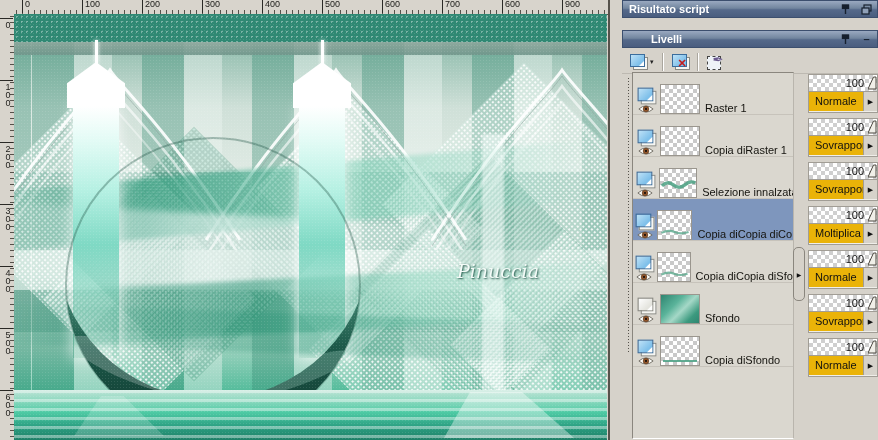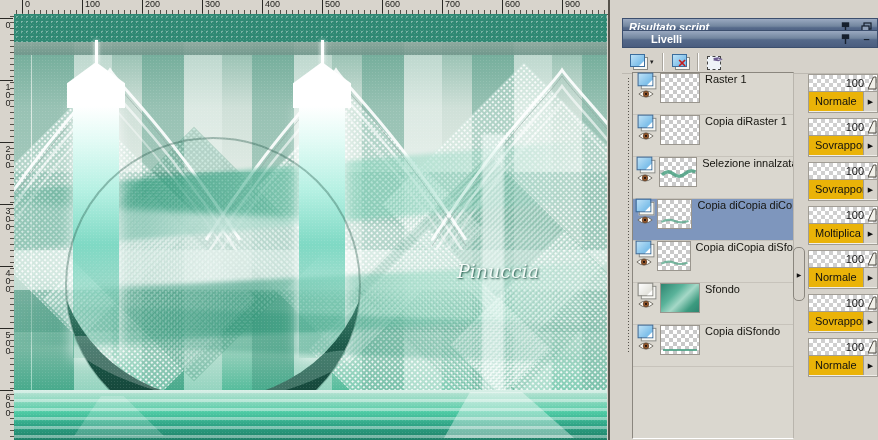--- a/index.html
+++ b/index.html
@@ -96,21 +96,21 @@
   .selbrush{position:relative;width:18px;height:16px;}
   .selbrush .dash{position:absolute;left:0;top:2px;width:12px;height:12px;border:1px dashed #444;background:#eef3f8;}
   .selbrush .brush{position:absolute;left:6px;top:-1px;width:13px;height:13px;color:#6b5a8e;font-size:13px;line-height:13px;}
 
   
   .llist{position:absolute;left:632px;top:72px;width:160px;height:365px;background:#dad7cf;
      border-top:1px solid #8a867e;border-left:1px solid #8a867e;
      border-bottom:1px solid #fff;border-right:1px solid #b9b5ad;}
   .treeline{position:absolute;left:628px;top:78px;width:1px;height:276px;
      background-image:repeating-linear-gradient(180deg,#55514a 0 1px,transparent 1px 3px);}
-  .layer-row{position:relative;height:41px;border-bottom:1px solid #c7c3bb;display:flex;align-items:flex-start;}
+  .layer-row{position:relative;height:41px;border-bottom:1px solid #c7c3bb;display:flex;align-items:flex-end;}
   .layer-row.selected{background:#7e96bd;}
   .licon-stack{width:22px;margin-left:2px;display:flex;flex-direction:column;align-items:center;gap:1px;}
   .layer-row .pageicon{transform:scale(1.05);}
   .layer-row.bgtype .front{background:linear-gradient(135deg,#ffffff 0,#e4e4de 70%);border-color:#8a8a84;}
   .eye{width:16px;height:10px;}
   .thumb{position:relative;width:38px;height:28px;margin-left:3px;border:1px solid #9a968e;background-color:#fff;
      background-image:linear-gradient(45deg,#c9c9c9 25%,transparent 25%,transparent 75%,#c9c9c9 75%),
                       linear-gradient(45deg,#c9c9c9 25%,transparent 25%,transparent 75%,#c9c9c9 75%);
      background-size:8px 8px;background-position:0 0,4px 4px;}
   .thumb svg{position:absolute;inset:0;width:100%;height:100%;display:none;}
@@ -248,21 +248,21 @@
     <div class="floor-stripes"></div>
     <div class="floor-ray" style="left:430px;top:378px;width:130px;height:46px;clip-path:polygon(20% 0,60% 0,100% 100%,0 100%);"></div>
     <div class="floor-ray" style="left:60px;top:382px;width:90px;height:40px;clip-path:polygon(30% 0,55% 0,100% 100%,0 100%);opacity:.5;"></div>
     <div class="grain"></div>
 
     <div class="wm-title">Pinuccia</div>
   </div>
 
   <div class="dock-edge"></div>
 
-  <div class="phead" style="top:18px;font-style:italic;">
+  <div class="phead" style="top:0;">
     <span>Risultato script</span>
     <span class="hicons">
       <span class="hicon">
         <svg width="11" height="11" viewBox="0 0 11 11">
             <g stroke="#16202e" stroke-width="1.4" fill="none">
               <line x1="5.5" y1="4" x2="5.5" y2="10"></line>
               <rect x="2.5" y="1" width="6" height="3.4" fill="#16202e"></rect>
             </g>
           </svg>
       </span>

